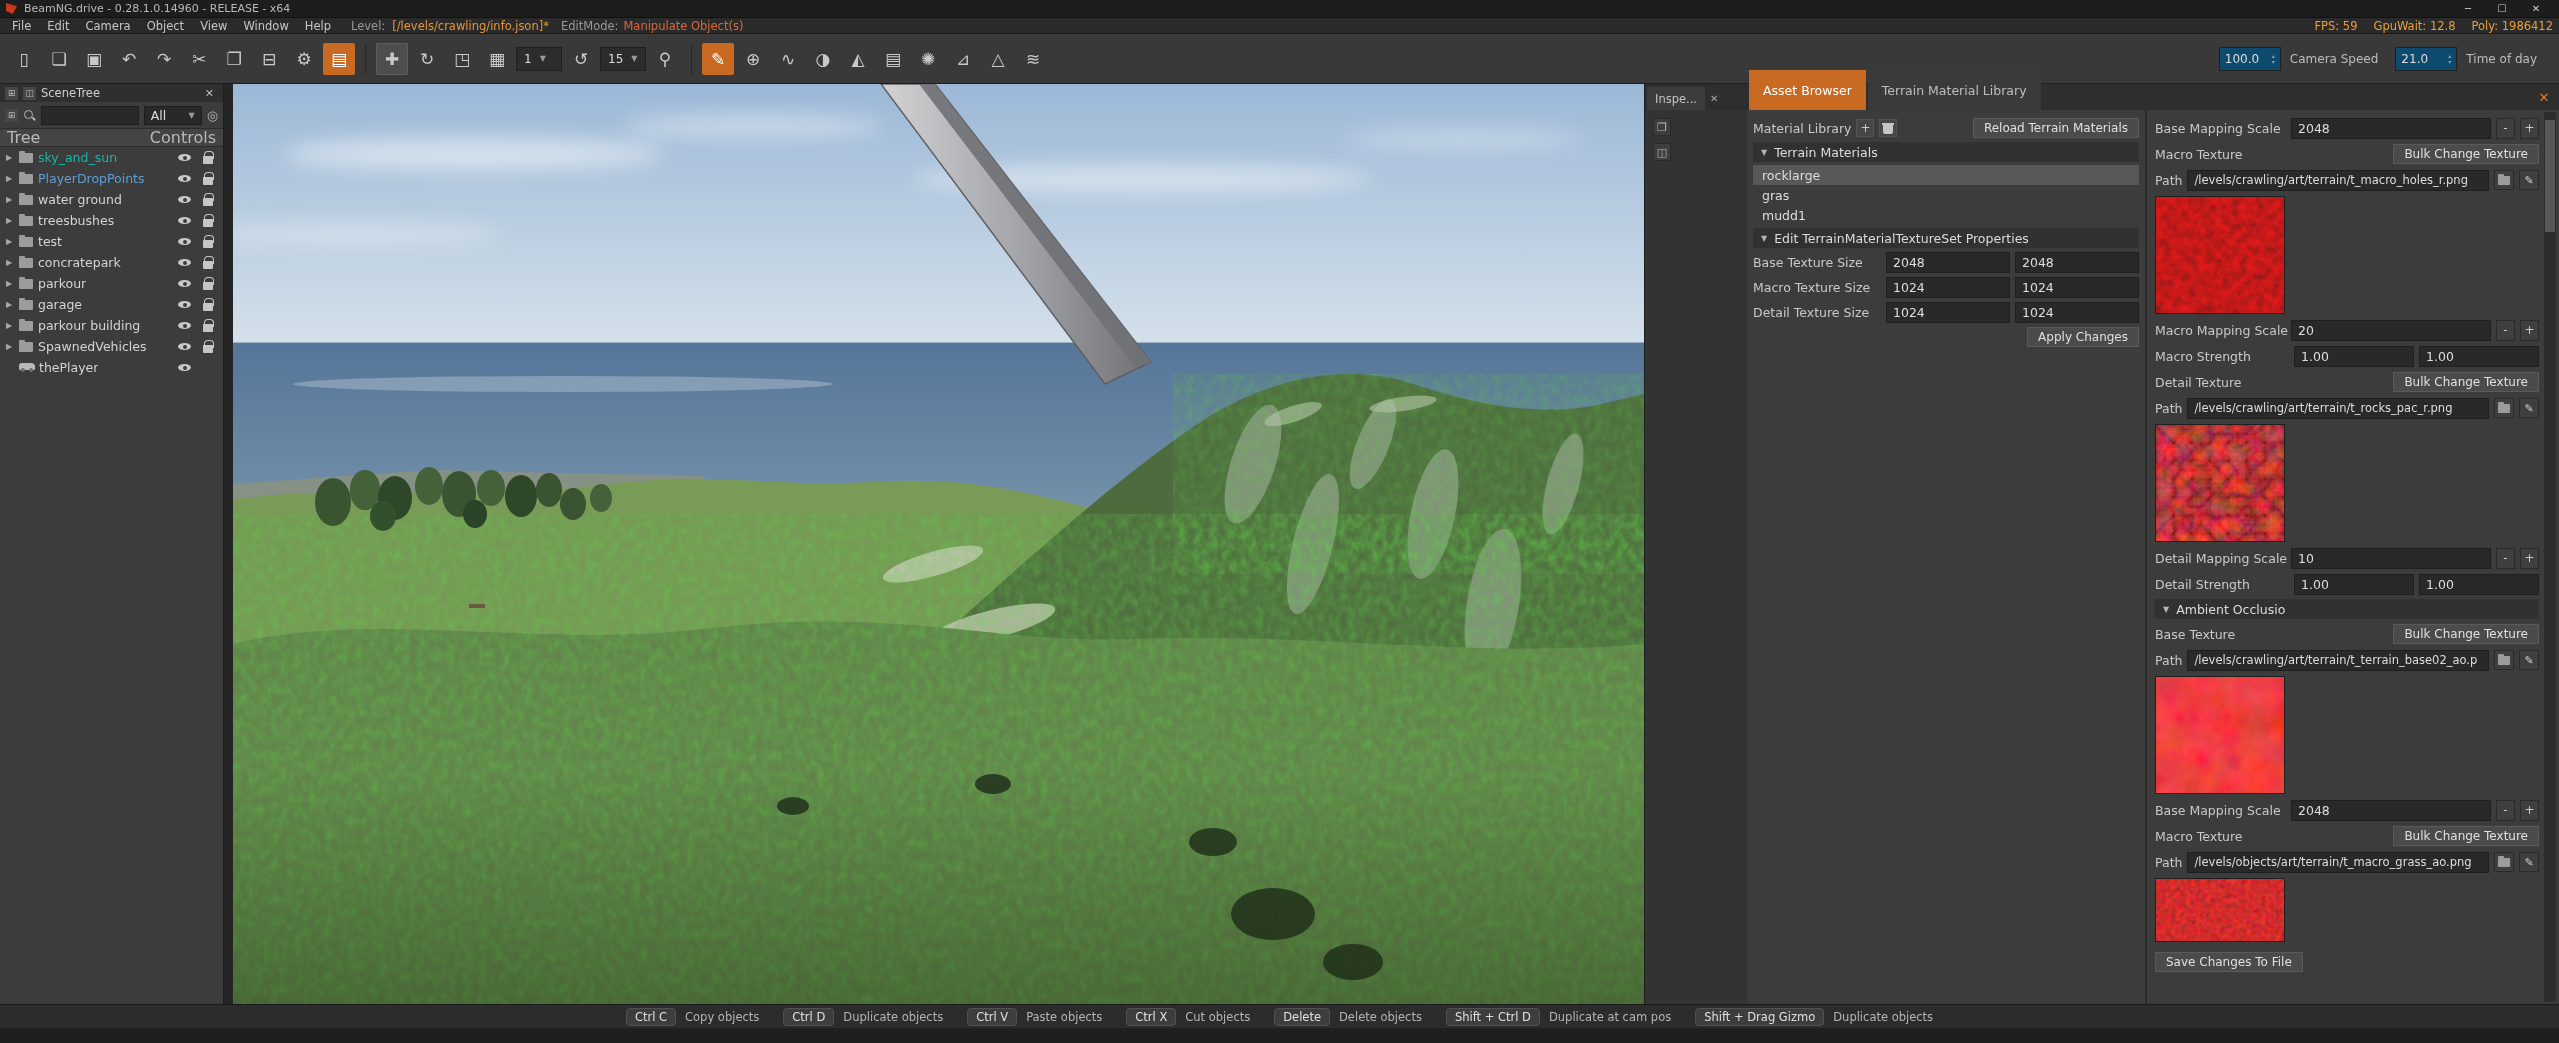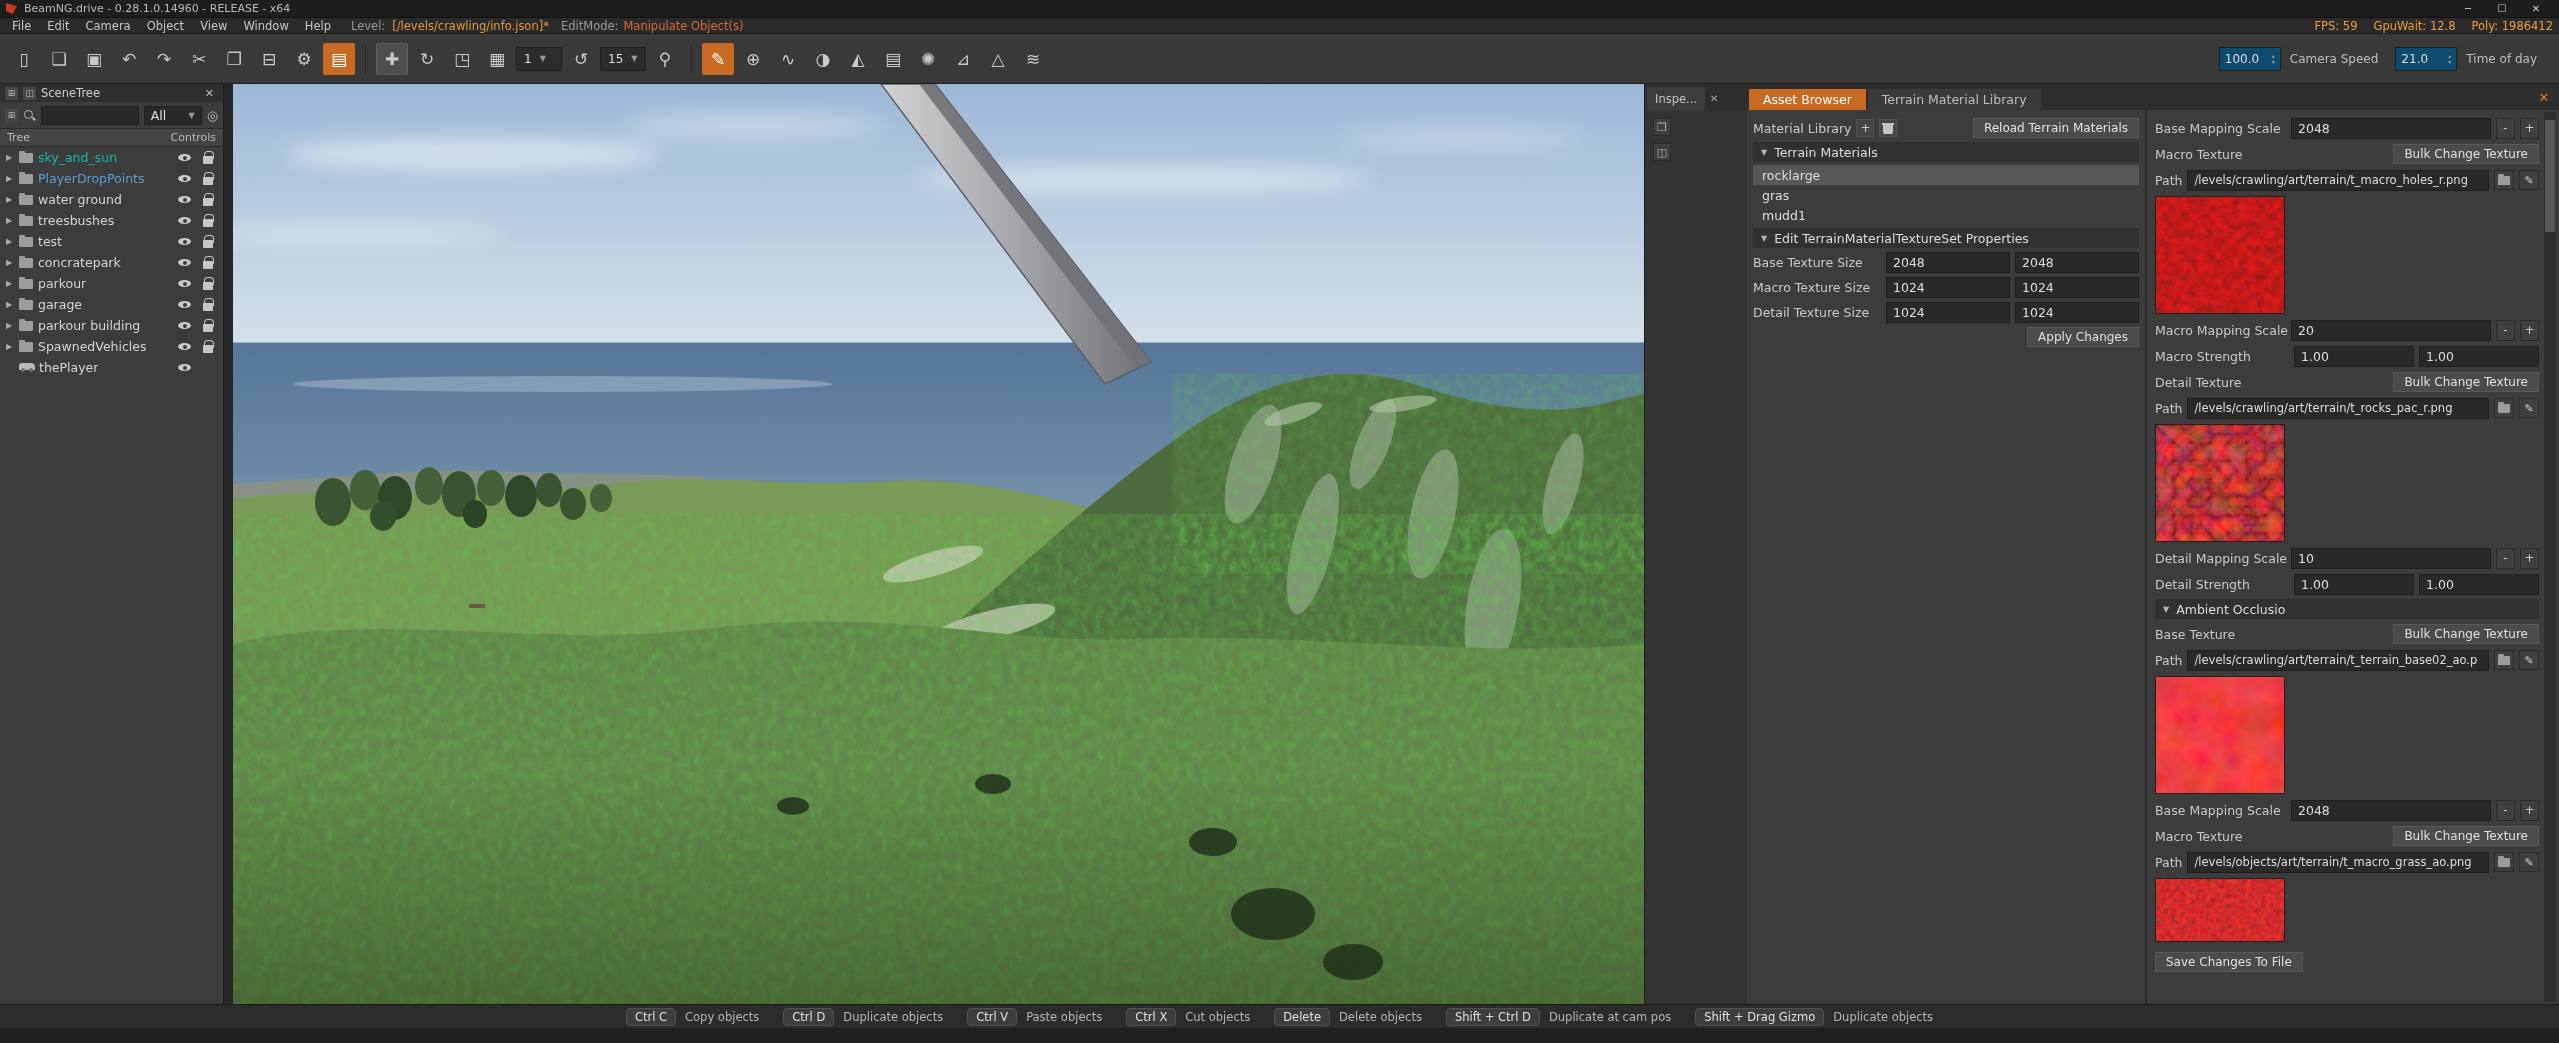--- a/index.html
+++ b/index.html
@@ -48,21 +48,21 @@
   .scenetree{width:224px;background:#3c3c3c;display:flex;flex-direction:column;border-right:1px solid #1e1e1e}
   .st-header{height:18px;background:#2f2f2f;display:flex;align-items:center;gap:5px;padding:0 5px;
              font-size:11.5px;color:#cfcfcf}
   .hdr-ico{width:13px;height:13px;background:#474747;color:#b5b5b5;font-size:9px;
            display:flex;align-items:center;justify-content:center}
   .st-x{margin-left:auto;color:#bbb;font-size:11px;padding:0 4px}
   .st-search{height:27px;display:flex;align-items:center;gap:5px;padding:0 5px;background:#3c3c3c;
              border-bottom:1px solid #2c2c2c}
   .st-search .field{height:19px}
   .st-cols{height:18px;display:flex;align-items:center;background:#444444;border-bottom:1px solid #2a2a2a;
-           font-size:11px;color:#b9b9b9;padding:0 7px}
+           font-size:16px;color:#b9b9b9;padding:0 7px}
   .st-cols .colr{margin-left:auto}
   .tree-rows{flex:1;overflow:hidden}
   .strow{height:21px;display:flex;align-items:center;padding:0 0 0 6px;font-size:12.5px;color:#d4d4d4}
   .strow .arrow{width:13px;font-size:8px;color:#a8a8a8;flex:none}
   .strow .flabel{white-space:nowrap;overflow:hidden}
   .ctrls{margin-left:auto;display:flex;gap:12px;align-items:center;padding-right:10px}
 
   
   .i-folder{width:14px;height:10px;background:#9c9c9c;border-radius:1px;position:relative;
             display:inline-block;margin-right:5px;flex:none}
@@ -98,21 +98,21 @@
   .strip-tabs{height:26px;background:#2e2e2e;display:flex;align-items:flex-end;padding-left:2px}
   .stab{height:23px;background:#3c3c3c;color:#c3c3c3;font-size:11.5px;display:flex;align-items:center;padding:0 8px}
   .stab-x{height:23px;display:flex;align-items:center;color:#aaa;font-size:10px;padding:0 5px}
   .strip-icons{display:flex;flex-direction:column;gap:7px;padding:8px 0 0 8px}
   .strip-ico{width:18px;height:18px;background:#3e3e3e;border:1px solid #2a2a2a;color:#b8b8b8;
              font-size:11px;display:flex;align-items:center;justify-content:center}
 
   
   .dock{flex:1;display:flex;flex-direction:column;background:#3c3c3c;min-width:0}
   .dock-tabs{height:26px;background:#2e2e2e;display:flex;align-items:flex-end;padding-left:2px;gap:2px}
-  .dtab{height:21px;padding:0 14px;display:flex;align-items:center;font-size:12.5px;background:#3a3a3a;color:#bdbdbd;white-space:nowrap}
+  .dtab{height:40px;padding:0 14px;display:flex;align-items:center;font-size:12.5px;background:#3a3a3a;color:#bdbdbd;white-space:nowrap}
   .dtab.active{background:#c96a22;color:#ffffff}
   .dock-x{margin-left:auto;align-self:center;color:#e07b30;font-size:13px;width:30px;text-align:center}
   .dock-body{flex:1;display:flex;min-height:0}
 
   
   .asset{width:400px;border-right:2px solid #2a2a2a;display:flex;flex-direction:column;padding:7px 6px;gap:3px}
   .row{display:flex;align-items:center;gap:5px;min-height:22px;flex:none}
   .lbl{font-size:12.5px;color:#c9c9c9;white-space:nowrap}
   .flex{flex:1;min-width:0}
   .field{background:#292929;border:1px solid #1f1f1f;height:21px;display:flex;align-items:center;

